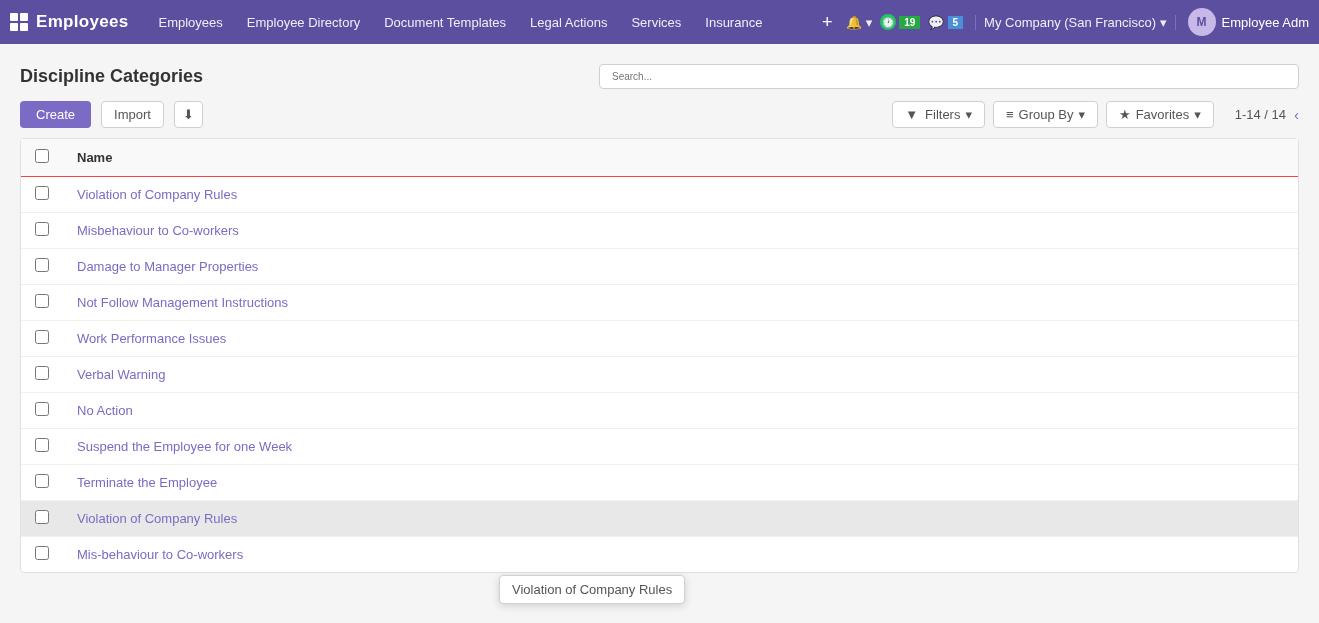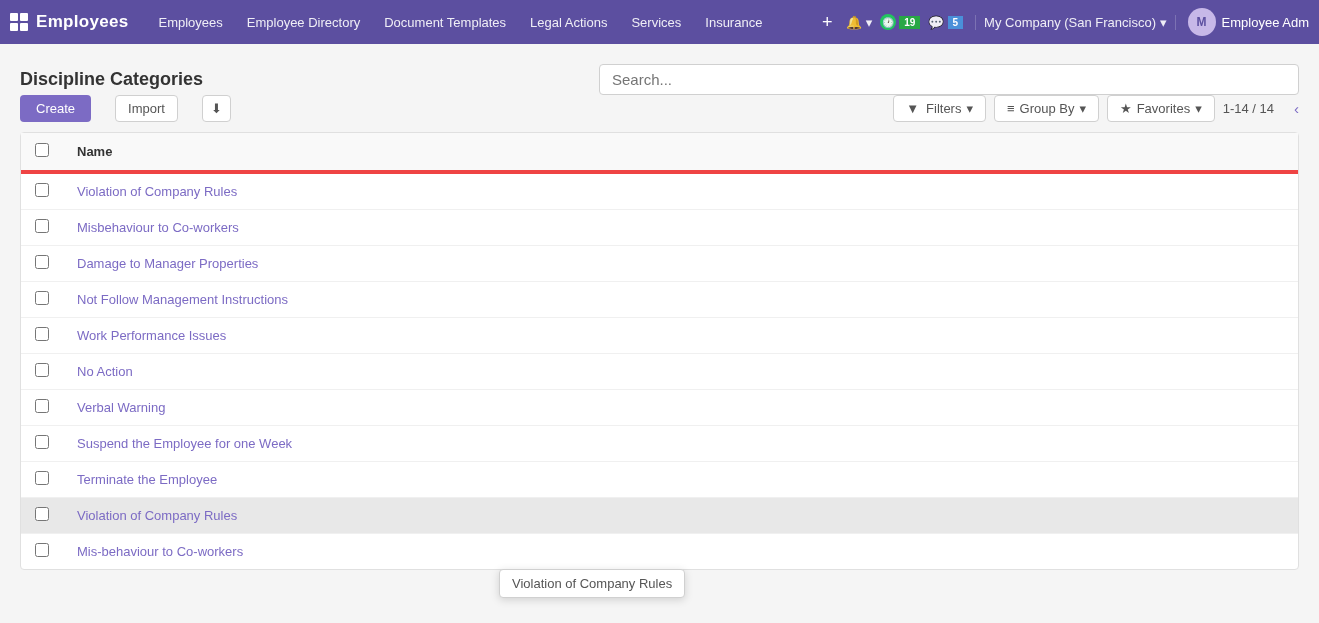--- a/index.html
+++ b/index.html
@@ -120,53 +120,54 @@
     
     .main-content {
       padding: 20px 20px 0 20px;
       background: #f5f5f5;
       min-height: calc(100vh - 44px);
     }
     .page-header {
       display: flex;
       align-items: center;
       justify-content: space-between;
+      margin-bottom: 12px;
     }
     .page-title {
       font-size: 18px;
       font-weight: 600;
       color: #333;
     }
     .search-bar {
       flex: 1;
       max-width: 700px;
       margin-left: 40px;
     }
     .search-input {
       width: 100%;
       padding: 6px 12px;
       border: 1px solid #d0d0d0;
       border-radius: 4px;
-      font-size: 15px;
+      font-size: 10px;
       color: #555;
       outline: none;
       background: white;
     }
 
     
     .toolbar {
       display: flex;
       align-items: center;
       justify-content: space-between;
       margin-bottom: 0;
       padding-bottom: 10px;
     }
     .toolbar-left {
       display: flex;
-      gap: 24px;
+      gap: 10px;
       align-items: center;
     }
     .btn-create {
       background: #7c6bc4;
       color: white;
       border: none;
       padding: 6px 16px;
       border-radius: 4px;
       cursor: pointer;
       font-size: 13px;
@@ -205,41 +206,42 @@
       font-size: 13px;
       display: flex;
       align-items: center;
       gap: 5px;
     }
     .pagination-info {
       font-size: 13px;
       color: #555;
       display: flex;
       align-items: center;
-      gap: 20px;
+      gap: 8px;
+      margin-left: 13px;
     }
     .pagination-arrow {
       cursor: pointer;
       color: #7c6bc4;
       font-size: 15px;
     }
 
     
     .table-container {
       background: white;
       border: 1px solid #e0e0e0;
       border-radius: 4px;
     }
     .data-table {
       width: 100%;
       border-collapse: collapse;
     }
     .data-table thead tr {
       background: #f9f9f9;
-      border-bottom: 4px solid #ef4444;
+      border-bottom: 1px solid #ef4444;
     }
     .data-table th {
       padding: 10px 14px;
       text-align: left;
       font-weight: 600;
       color: #333;
       font-size: 13px;
     }
     .data-table td {
       padding: 9px 14px;
@@ -408,27 +410,27 @@
           <tr>
     <td class="cb-cell">
       <input type="checkbox" style="">
     </td>
     <td class="name-col">Work Performance Issues</td>
   </tr>
           <tr>
     <td class="cb-cell">
       <input type="checkbox" style="">
     </td>
+    <td class="name-col">Verbal Warning</td>
+  </tr>
+          <tr>
+    <td class="cb-cell">
+      <input type="checkbox" style="">
+    </td>
     <td class="name-col">No Action</td>
-  </tr>
-          <tr>
-    <td class="cb-cell">
-      <input type="checkbox" style="">
-    </td>
-    <td class="name-col">Verbal Warning</td>
   </tr>
           <tr>
     <td class="cb-cell">
       <input type="checkbox" style="">
     </td>
     <td class="name-col">Suspend the Employee for one Week</td>
   </tr>
           <tr>
     <td class="cb-cell">
       <input type="checkbox" style="">

